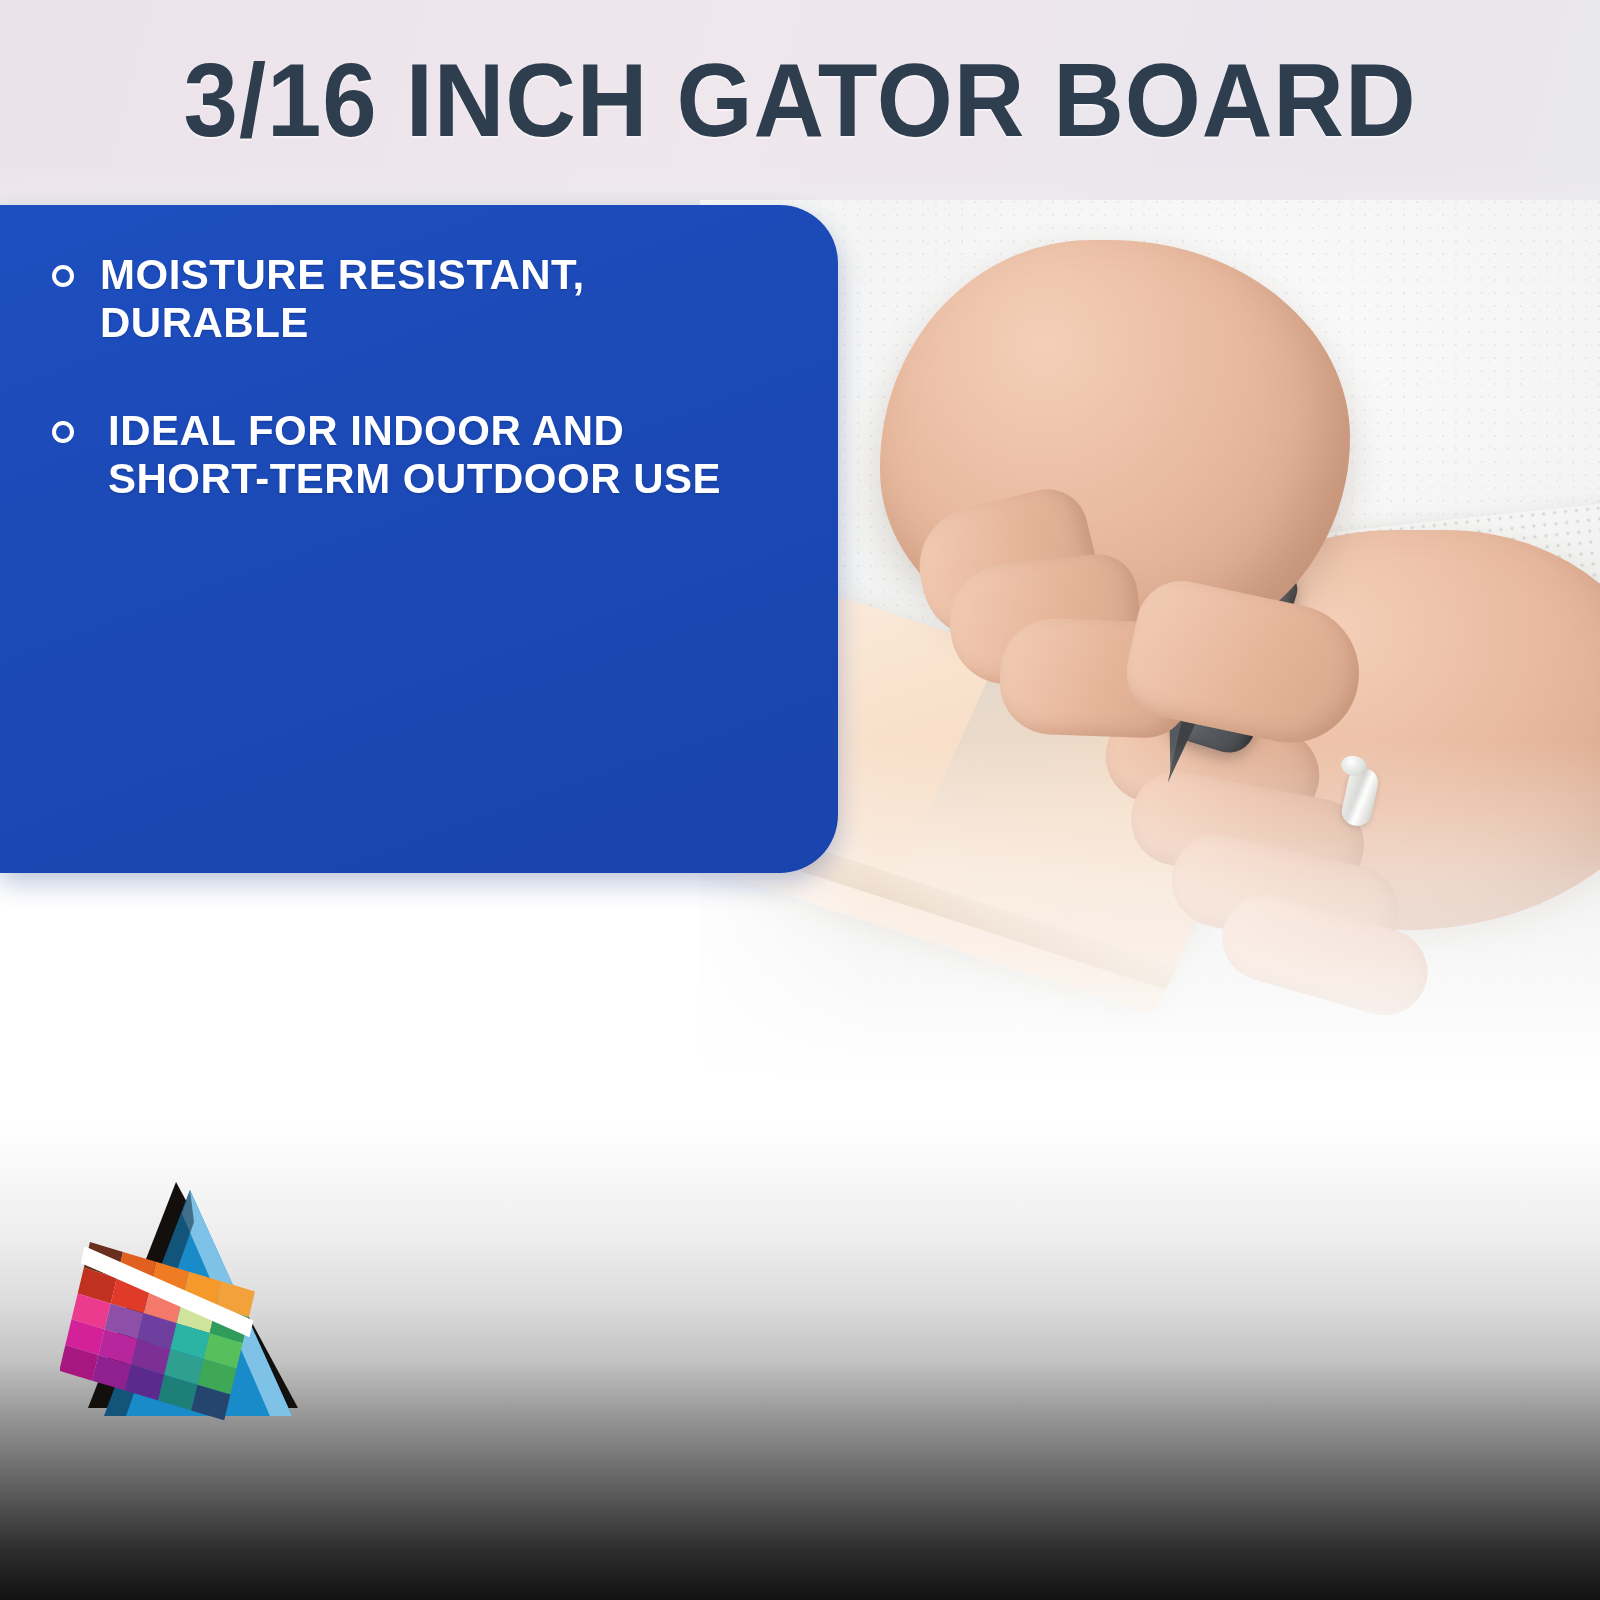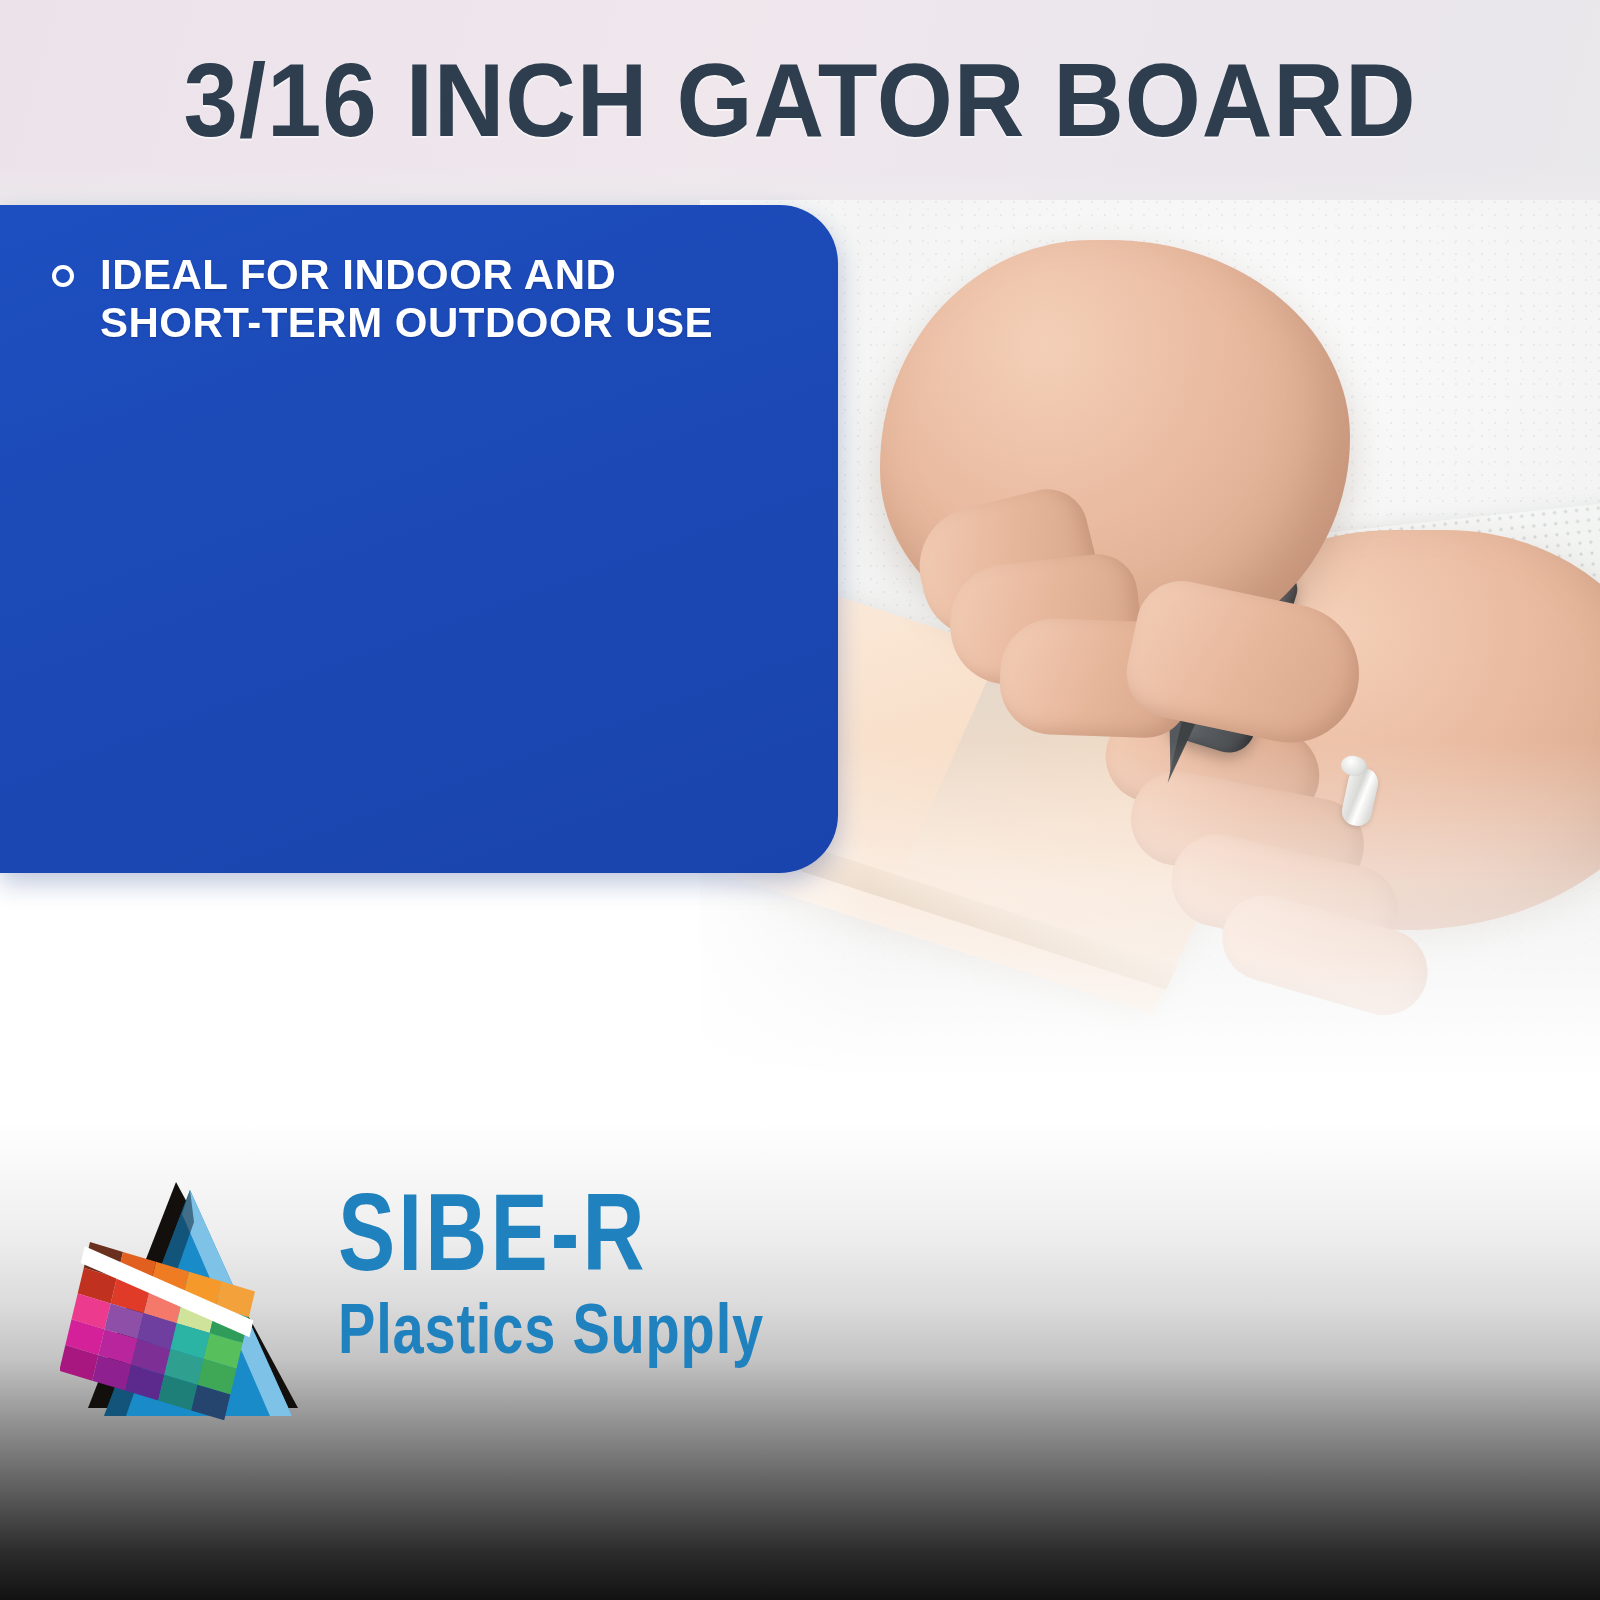--- a/index.html
+++ b/index.html
@@ -253,21 +253,21 @@
   .features-list{
     position:absolute;
     left: 52px; top: 46px;
     right: 70px;
   }
   .feature-item{
     display:flex;
     align-items:flex-start;
     margin-bottom: 60px;
   }
-  .feature-item:last-child{ margin-bottom:0; }
+  .feature-item:last-child{ margin-bottom:0;gap:8px; }
   .bullet-ring{
     flex: 0 0 auto;
     width: 22px; height: 22px;
     border: 4px solid #ffffff;
     border-radius: 50%;
     margin-top: 14px;
     margin-right: 26px;
     box-sizing: border-box;
   }
   .feature-text{
@@ -380,20 +380,24 @@
     <div class="finger thumb-left"></div>
 
     <div class="photo-fade-left"></div>
     <div class="photo-fade-bottom"></div>
   </div>
 
   <div class="features-panel">
     <div class="features-list">
 
 
+      <div class="feature-item">
+        <span class="bullet-ring"></span>
+        <span class="feature-text">MOISTURE RESISTANT, DURABLE</span>
+      </div>
 
       <div class="feature-item">
         <span class="bullet-ring"></span>
         <span class="feature-text">IDEAL FOR INDOOR AND SHORT-TERM OUTDOOR USE</span>
       </div>
 
     </div>
   </div>
 
   <div class="brand-band"></div>
@@ -440,19 +444,15 @@
           <rect x="33" y="112" width="33" height="28" fill="#8f2090"></rect>
           <rect x="66" y="112" width="33" height="28" fill="#5c2a8c"></rect>
           <rect x="99" y="112" width="33" height="28" fill="#1d7f78"></rect>
           <rect x="132" y="112" width="33" height="28" fill="#26456e"></rect>
         </g>
 
         <polygon points="-4,6 170,30 170,48 -4,24" fill="#ffffff"></polygon>
       </g>
     </svg>
 
-    <div class="brand-text">
-      <div class="brand-name">SIBE-R</div>
-      <div class="brand-tagline">Plastics Supply</div>
-    </div>
   </div>
 
 </div>
 
 </body></html>

